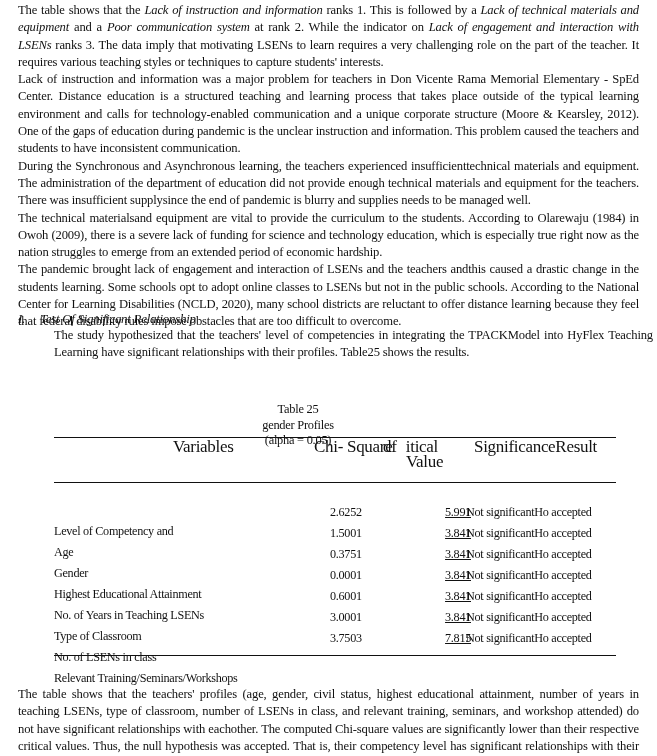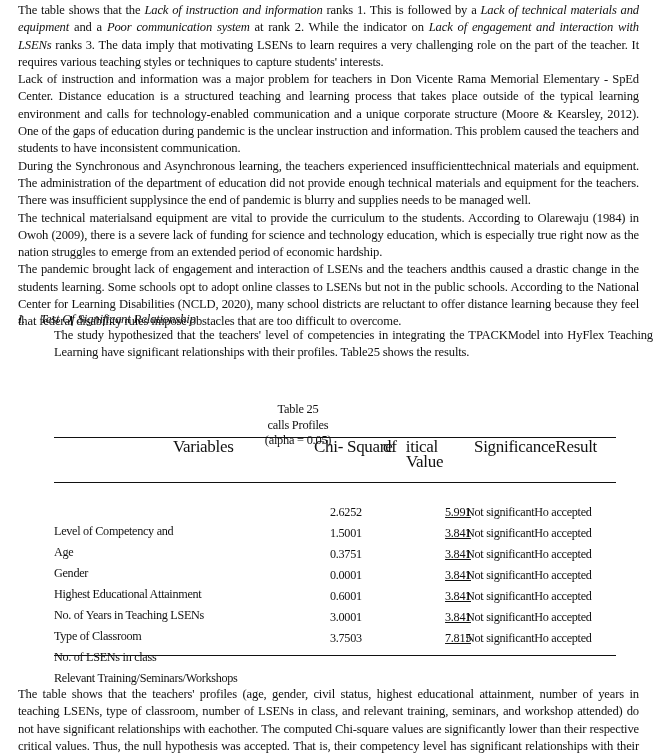--- a/index.html
+++ b/index.html
@@ -106,21 +106,21 @@
   <p class="para">The technical materialsand equipment are vital to provide the curriculum to the students. According to Olarewaju (1984) in Owoh (2009), there is a severe lack of funding for science and technology education, which is especially true right now as the nation struggles to emerge from an extended period of economic hardship.</p>
   <p class="para">The pandemic brought lack of engagement and interaction of LSENs and the teachers andthis caused a drastic change in the students learning. Some schools opt to adopt online classes to LSENs but not in the public schools. According to the National Center for Learning Disabilities (NCLD, 2020), many school districts are reluctant to offer distance learning because they feel that federal disability rules impose obstacles that are too difficult to overcome.</p>
 </div>
 
 <div class="section-heading"><span class="num">I.</span><span>Test Of Significant Relationship</span></div>
 
 <p class="para intro">The study hypothesized that the teachers' level of competencies in integrating the TPACKModel into HyFlex Teaching and Learning have significant relationships with their profiles. Table25 shows the results.</p>
 
 <div class="caption">
   <div>Table 25</div>
-  <div>calls Profiles</div>
+  <div>gender Profiles</div>
   <div>(alpha = 0.05)</div>
 </div>
 
 <div class="table-wrap">
   <div class="rule" style="top:0px;"></div>
   <div class="hdr" style="left:119px; top:1px;">Variables</div>
   <div class="hdr" style="left:260px; top:1px;">Chi- Square</div>
   <div class="hdr" style="left:329px; top:1px;">df</div>
   <div class="hdr" style="left:352px; top:1px; overflow:hidden; width:32px; direction:rtl; text-align:left;">Critical</div>
   <div class="hdr" style="left:352px; top:16px;">Value</div>

